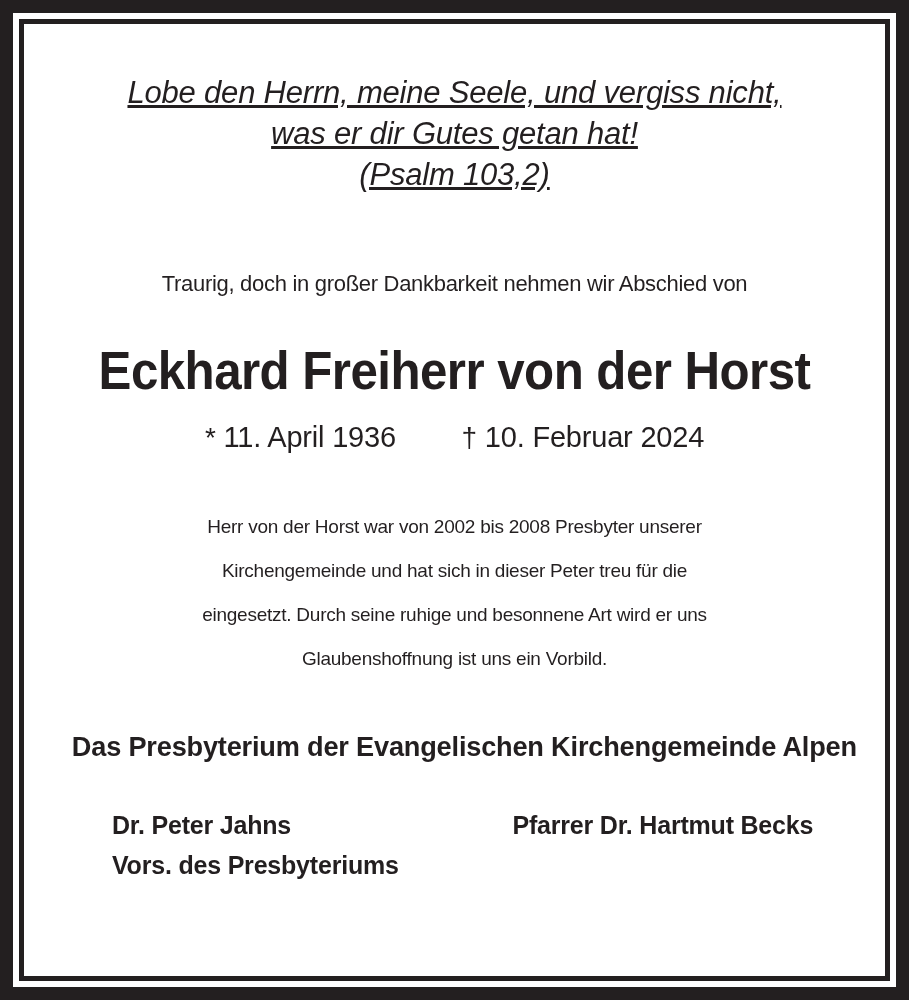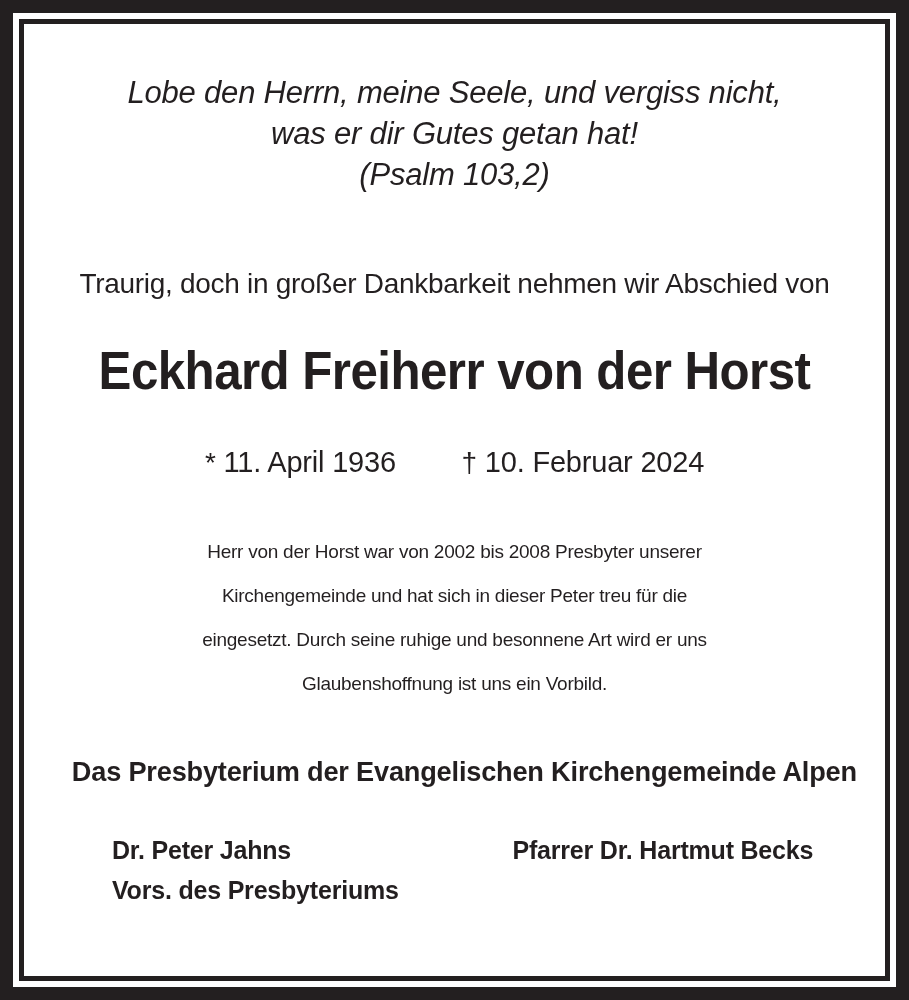--- a/index.html
+++ b/index.html
@@ -55,33 +55,34 @@
   }
 
   
   .epigraph {
     font-style: italic;
     font-size: 31px;
     line-height: 41px;
     font-stretch: condensed;
     letter-spacing: -0.2px;
     margin: 16px 0 0 0;
+    text-decoration: underline;
   }
   .epigraph .verse-line {
     display: block;
     white-space: nowrap;
   }
   .epigraph .source-line {
     display: block;
     white-space: nowrap;
   }
 
   
   .intro {
-    font-size: 28px;
+    font-size: 22px;
     line-height: 36px;
     font-stretch: condensed;
     letter-spacing: -0.3px;
     margin: 71px 0 0 0;
     white-space: nowrap;
   }
 
   
   .deceased-name {
     font-size: 53px;
@@ -94,21 +95,21 @@
     transform: scaleX(0.93);
     transform-origin: center;
   }
 
   
   .dates {
     font-size: 29px;
     line-height: 34px;
     font-stretch: condensed;
     letter-spacing: -0.2px;
-    margin: 44px 0 0 0;
+    margin: 19px 0 0 0;
     white-space: nowrap;
   }
   .dates .date-gap {
     display: inline-block;
     width: 50px;
   }
   .sym {
     font-size: 28px;
   }
 

